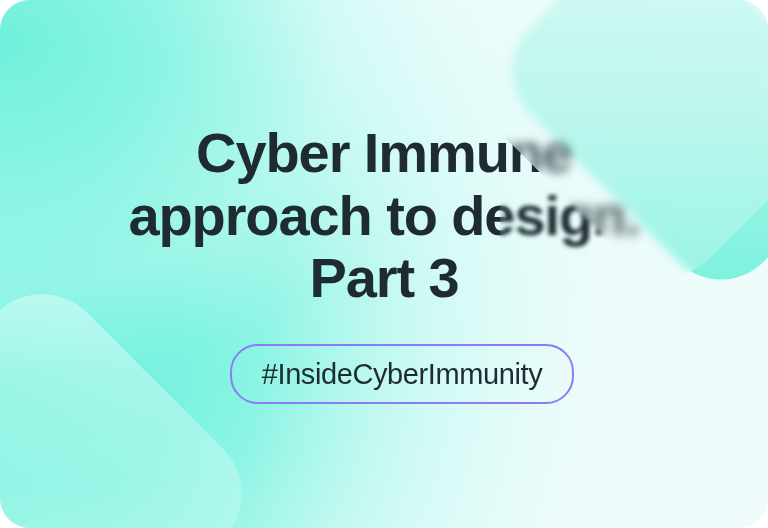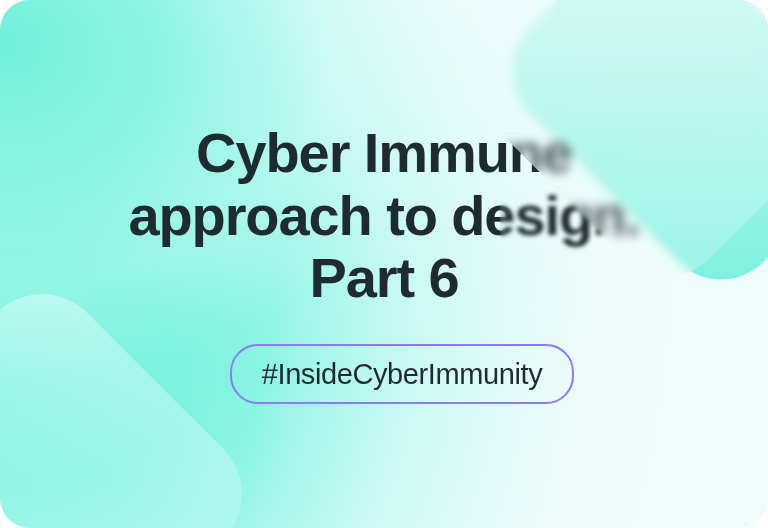--- a/index.html
+++ b/index.html
@@ -153,21 +153,21 @@
   <div class="bg-right-fade"></div>
 
   <div class="shape-bl"></div>
   <div class="shape-tr"></div>
 
   <div class="content">
 
     <h1 class="title">
       <span class="line">Cyber Immune</span>
       <span class="line">approach to design.</span>
-      <span class="line">Part 6</span>
+      <span class="line">Part 3</span>
     </h1>
 
     <div class="hashtag-wrap">
       <span class="hashtag">#InsideCyberImmunity</span>
     </div>
 
   </div>
 
   <div class="frost"></div>
   <div class="blur-mask"></div>

